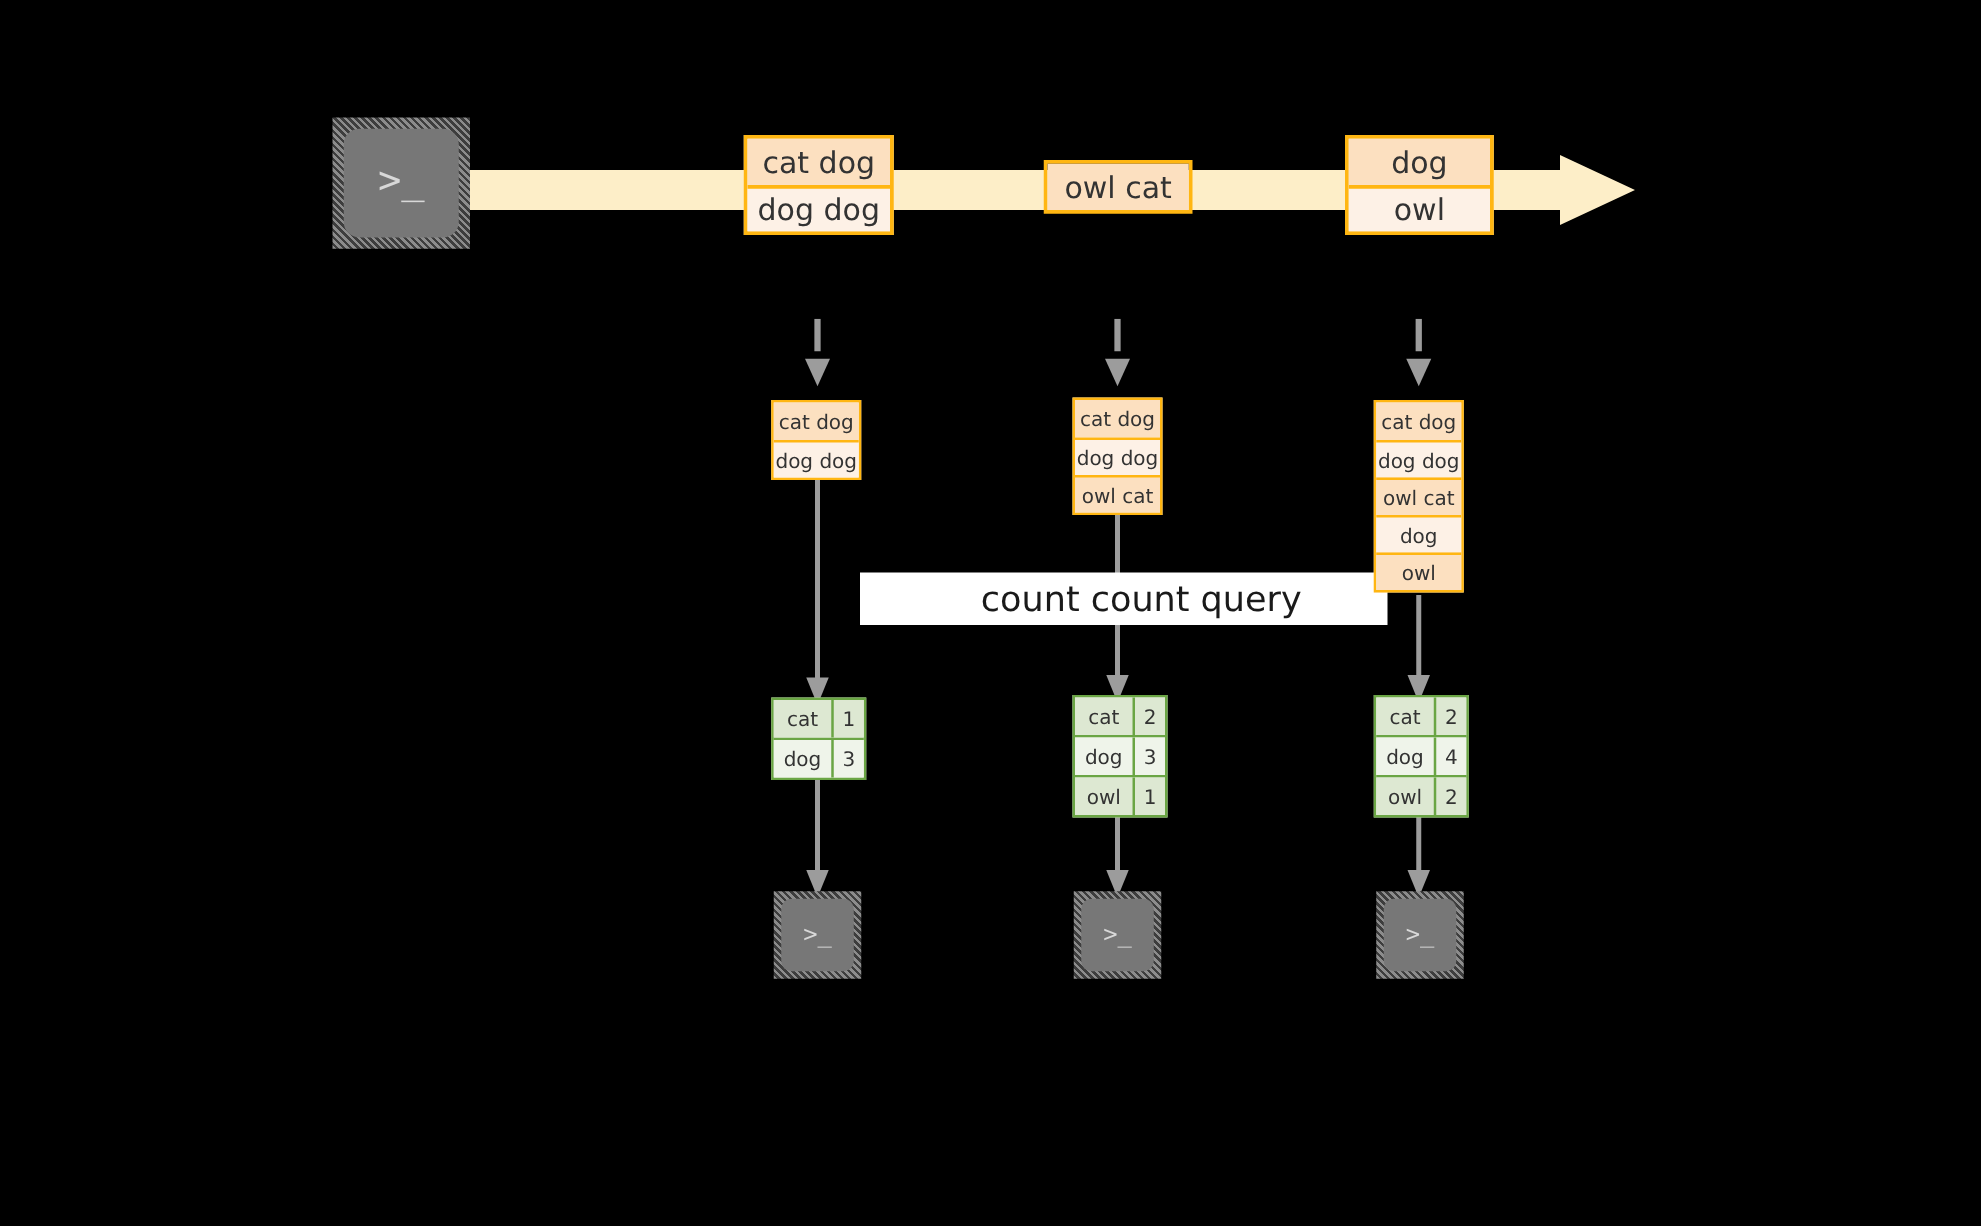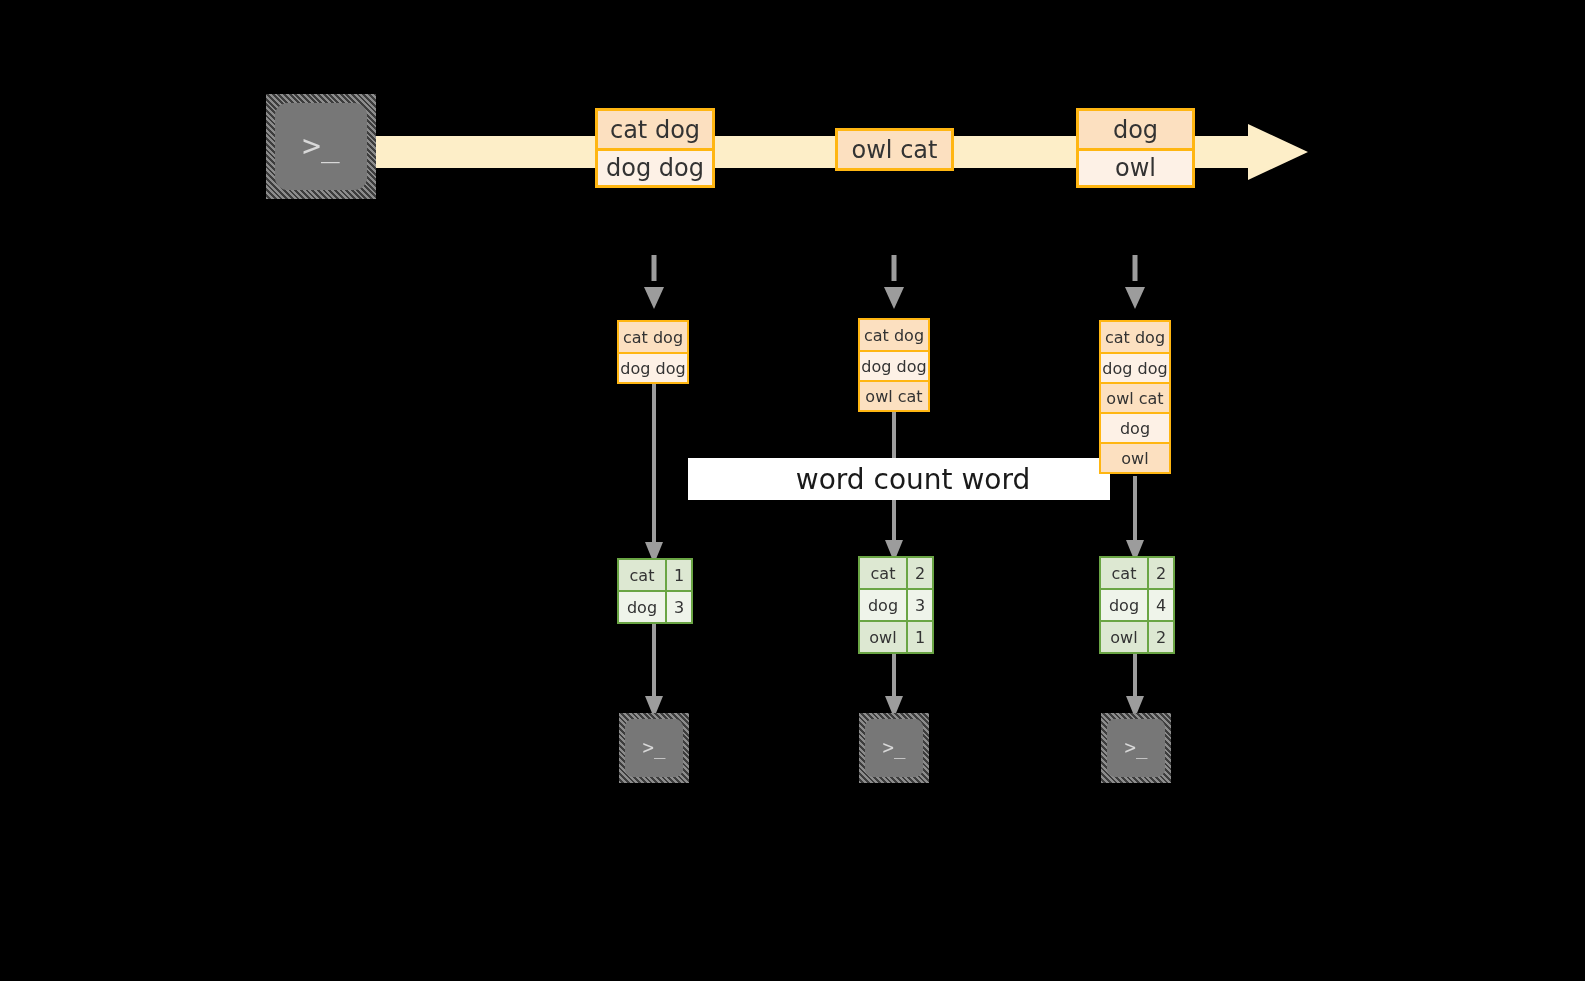--- a/index.html
+++ b/index.html
@@ -330,16 +330,16 @@
     <path d="M13,68 L4,46 L22,46 Z" fill="#9c9c9c"></path>
   </svg>
 
   <div class="terminal terminal-sink" style="left:1101px; top:713px;">
     <div class="inner">
       <span class="prompt">&gt;_</span>
     </div>
   </div>
 
   <div id="query-banner">
-    <span class="label">word count word</span>
+    <span class="label">count count query</span>
   </div>
 
 </div>
 
 </body></html>

